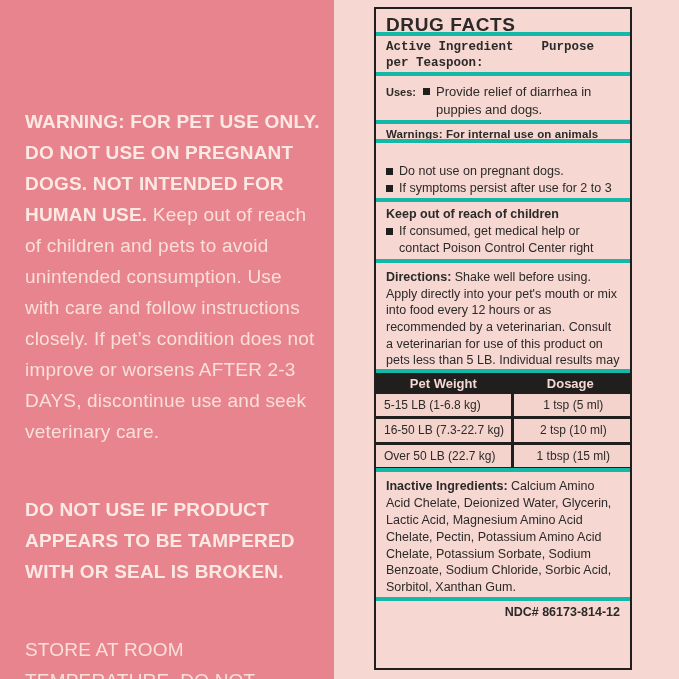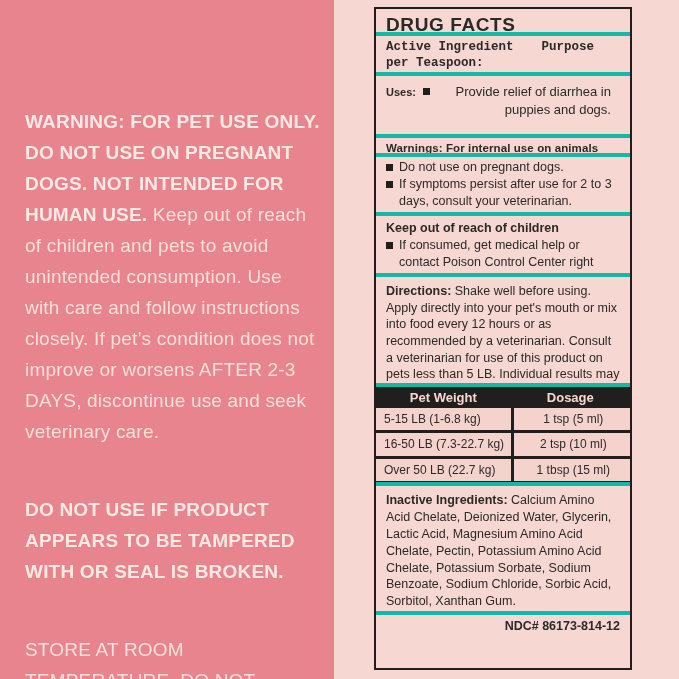--- a/index.html
+++ b/index.html
@@ -29,28 +29,28 @@
     color:#2b2a28;font-size:12.5px;line-height:1.36;
   }
   .sec{box-sizing:border-box;border-bottom:4px solid #14b8a6;padding:4px 10px;overflow:hidden;}
   .sec:last-child{border-bottom:none;padding-left:45px;}
   .sec-title{height:27px;padding:3px 10px 0;font-size:19px;font-weight:bold;letter-spacing:.6px;}
   .sec-active{height:40px;font-family:Liberation Mono, monospace;}
   .active-row{display:flex;justify-content:space-between;font-weight:bold;line-height:1.25;}
   .purpose{margin-right:26px;}
   .leader-row{display:flex;align-items:baseline;margin-top:5px;}
   .leader{flex:1;border-bottom:2px dotted #4a4947;margin:0 1px;transform:translateY(-3px);}
-  .sec-uses{height:62px;padding-top:7px;display:flex;text-align:right;}
+  .sec-uses{height:48px;padding-top:7px;display:flex;}
   .uses-label{font-size:11px;font-weight:bold;margin:2px 7px 0 0;white-space:nowrap;}
   .uses-body{width:188px;font-size:13px;}
   .sq{display:inline-block;width:7px;height:7px;background:#201f1d;flex:none;}
   .b-item{display:flex;}
   .b-item .sq{margin:5px 6px 0 0;}
   .sec-warnline{height:19px;padding:2.5px 10px;font-size:11.5px;font-weight:bold;letter-spacing:.1px;}
-  .sec-bullets{height:59px;padding-top:2px;}
+  .sec-bullets{height:59px;padding-top:20px;}
   .sec-keep{height:61px;}
   .keep-head{font-weight:bold;}
   .sec-directions{height:110px;padding-top:6px;line-height:1.33;}
   .inline-label{font-weight:bold;}
   
   .sec-table{height:99px;padding:0;background:#201f1d;display:flex;flex-direction:column;}
   .tbl-head{display:grid;grid-template-columns:53% 47%;height:21px;flex:none;}
   .tbl-head .hcell{display:flex;align-items:center;justify-content:center;
     color:#f7d7d1;font-weight:bold;font-size:13px;}
   .tbl-body{flex:1;display:grid;grid-template-columns:53% 47%;grid-auto-rows:1fr;

